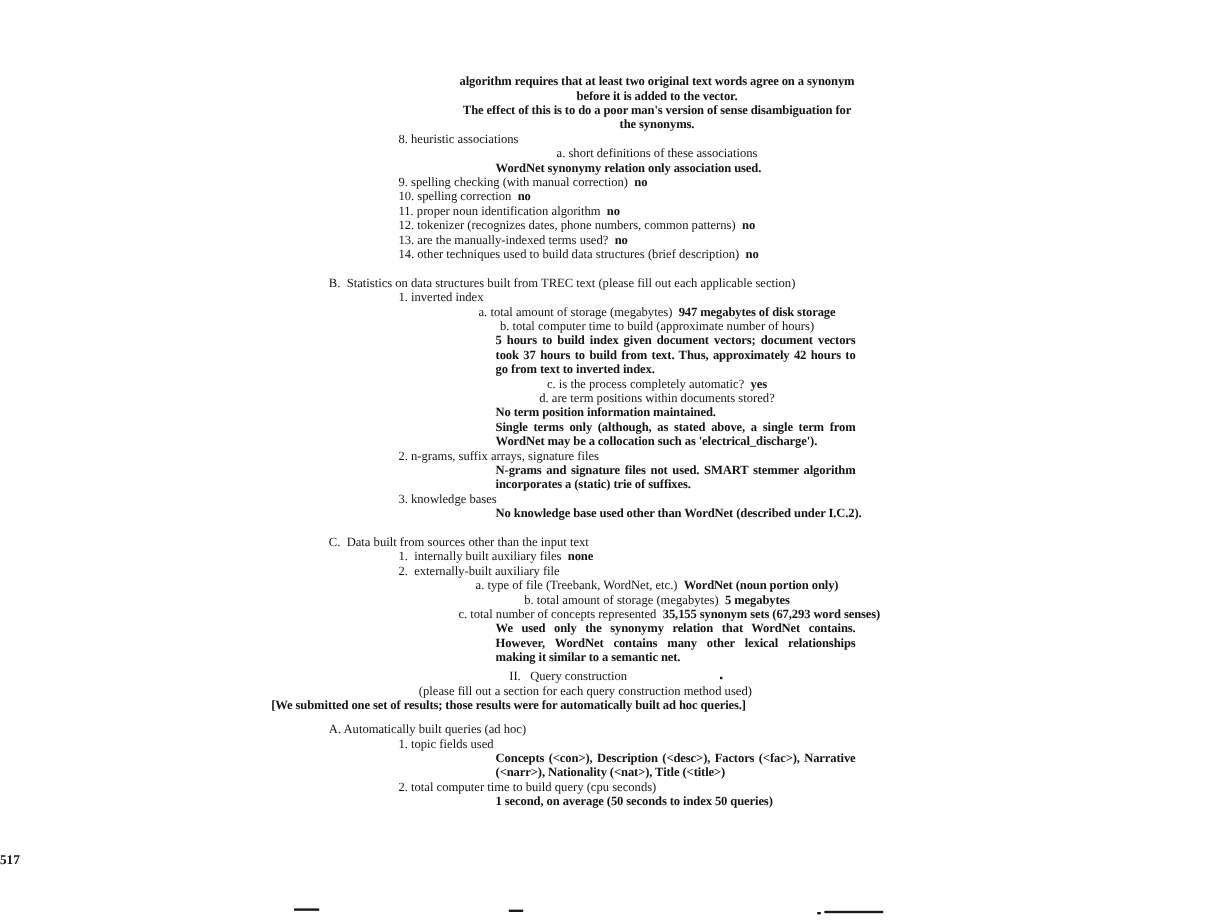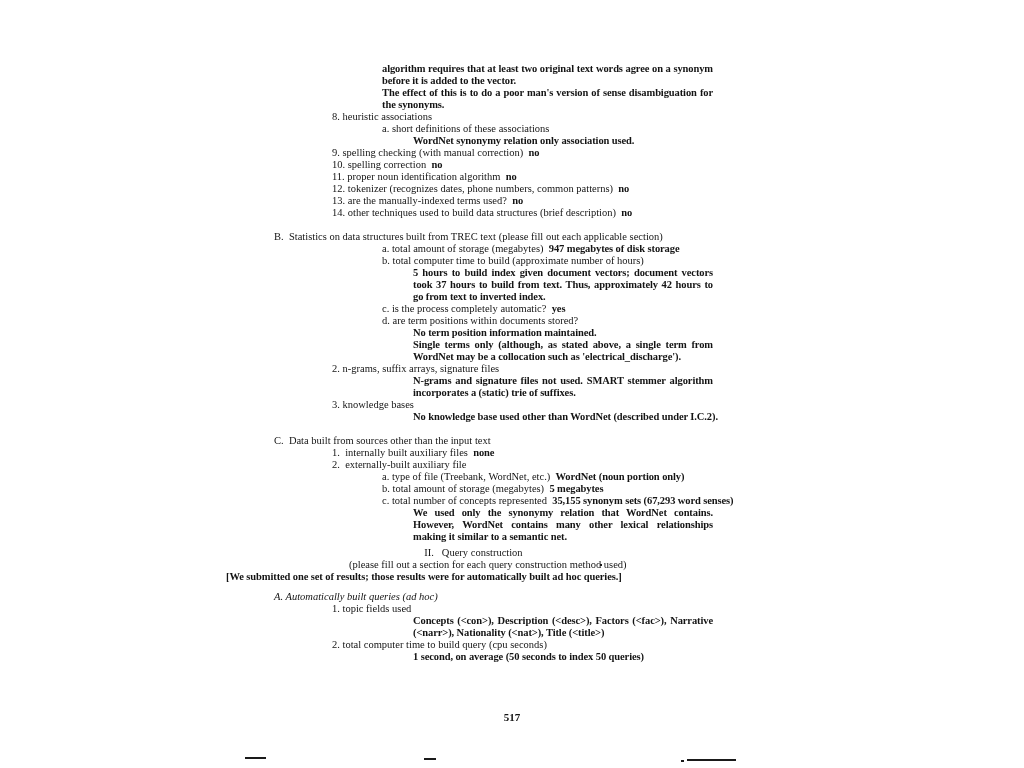--- a/index.html
+++ b/index.html
@@ -12,45 +12,46 @@
     position:absolute;left:226px;top:63px;width:487px;
     font-size:10.5px;line-height:12px;
   }
   .line{white-space:pre;}
   .para{white-space:normal;text-align:justify;}
   .b{font-weight:bold;letter-spacing:-0.1px;}
   .lv-bracket{margin-left:0;}
   .lv-roman{margin-left:8px;text-align:center;}
   .lv-letter{margin-left:48px;}
   .lv-number{margin-left:106px;}
-  .lv-subletter{margin-left:156px;}
+  .lv-subletter{margin-left:156px;text-align:center;}
   .lv-answer{margin-left:187px;}
   .lv-note{margin-left:123px;}
   .page-number{
-    position:absolute;left:0;top:711px;width:1024px;text-align:center;
+    position:absolute;left:0;top:711px;width:1024px;text-align:left;
     font-weight:bold;font-size:11px;line-height:12px;
   }
   .art{position:absolute;background:#1a1a1a;}
 </style>
 </head>
 <body>
 
 <div class="page-content">
     <div class="line lv-subletter para"><span class="b">algorithm requires that at least two original text words agree on a synonym before it is added to the vector.</span></div>
     <div class="line lv-subletter para"><span class="b">The effect of this is to do a poor man's version of sense disambiguation for the synonyms.</span></div>
     <div class="line lv-number"><span>8. heuristic associations</span></div>
     <div class="line lv-subletter"><span>a. short definitions of these associations</span></div>
     <div class="line lv-answer"><span class="b">WordNet synonymy relation only association used.</span></div>
     <div class="line lv-number"><span>9. spelling checking (with manual correction)  </span><span class="b">no</span></div>
     <div class="line lv-number"><span>10. spelling correction  </span><span class="b">no</span></div>
     <div class="line lv-number"><span>11. proper noun identification algorithm  </span><span class="b">no</span></div>
     <div class="line lv-number"><span>12. tokenizer (recognizes dates, phone numbers, common patterns)  </span><span class="b">no</span></div>
     <div class="line lv-number"><span>13. are the manually-indexed terms used?  </span><span class="b">no</span></div>
     <div class="line lv-number"><span>14. other techniques used to build data structures (brief description)  </span><span class="b">no</span></div>
     <div class="line lv-letter" style="margin-top: 12px;"><span>B.  Statistics on data structures built from TREC text (please fill out each applicable section)</span></div>
+    <div class="line lv-number"><span>1. inverted index</span></div>
     <div class="line lv-subletter"><span>a. total amount of storage (megabytes)  </span><span class="b">947 megabytes of disk storage</span></div>
     <div class="line lv-subletter"><span>b. total computer time to build (approximate number of hours)</span></div>
     <div class="line lv-answer para"><span class="b">5 hours to build index given document vectors; document vectors took 37 hours to build from text.  Thus, approximately 42 hours to go from text to inverted index.</span></div>
     <div class="line lv-subletter"><span>c. is the process completely automatic?  </span><span class="b">yes</span></div>
     <div class="line lv-subletter"><span>d. are term positions within documents stored?</span></div>
     <div class="line lv-answer"><span class="b">No term position information maintained.</span></div>
     <div class="line lv-answer para"><span class="b">Single terms only (although, as stated above, a single term from WordNet may be a collocation such as 'electrical_discharge').</span></div>
     <div class="line lv-number"><span>2. n-grams, suffix arrays, signature files</span></div>
     <div class="line lv-answer para"><span class="b">N-grams and signature files not used.  SMART stemmer algorithm incorporates a (static) trie of suffixes.</span></div>
     <div class="line lv-number"><span>3. knowledge bases</span></div>
@@ -58,21 +59,21 @@
     <div class="line lv-letter" style="margin-top: 12px;"><span>C.  Data built from sources other than the input text</span></div>
     <div class="line lv-number"><span>1.  internally built auxiliary files  </span><span class="b">none</span></div>
     <div class="line lv-number"><span>2.  externally-built auxiliary file</span></div>
     <div class="line lv-subletter"><span>a. type of file (Treebank, WordNet, etc.)  </span><span class="b">WordNet (noun portion only)</span></div>
     <div class="line lv-subletter"><span>b. total amount of storage (megabytes)  </span><span class="b">5 megabytes</span></div>
     <div class="line lv-subletter"><span>c. total number of concepts represented  </span><span class="b">35,155 synonym sets (67,293 word senses)</span></div>
     <div class="line lv-answer para"><span class="b">We used only the synonymy relation that WordNet contains.  However, WordNet contains many other lexical relationships making it similar to a semantic net.</span></div>
     <div class="line lv-roman" style="margin-top: 4px;"><span>II.   Query construction</span></div>
     <div class="line lv-note"><span>(please fill out a section for each query construction method used)</span></div>
     <div class="line lv-bracket"><span class="b">[We submitted one set of results; those results were for automatically built ad hoc queries.]</span></div>
-    <div class="line lv-letter" style="margin-top: 8px; font-style: italic;"><span>A. Automatically built queries (ad hoc)</span></div>
+    <div class="line lv-letter" style="margin-top: 8px;"><span>A. Automatically built queries (ad hoc)</span></div>
     <div class="line lv-number"><span>1. topic fields used</span></div>
     <div class="line lv-answer para"><span class="b">Concepts (&lt;con&gt;), Description (&lt;desc&gt;), Factors (&lt;fac&gt;), Narrative (&lt;narr&gt;), Nationality (&lt;nat&gt;), Title (&lt;title&gt;)</span></div>
     <div class="line lv-number"><span>2. total computer time to build query (cpu seconds)</span></div>
     <div class="line lv-answer"><span class="b">1 second, on average (50 seconds to index 50 queries)</span></div>
   </div>
 
 <div class="page-number">517</div>
 
 <div id="artifacts-layer">
     <div class="art" style="left: 600px; top: 564px; width: 2px; height: 2px;"></div>

